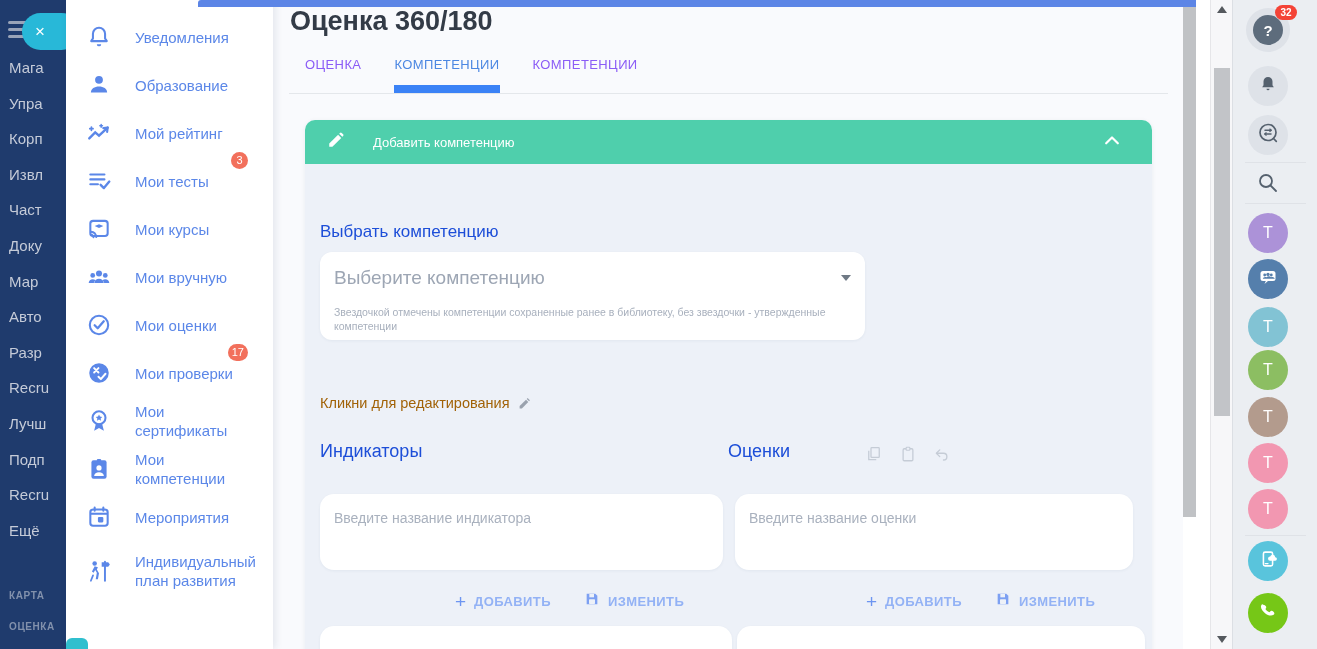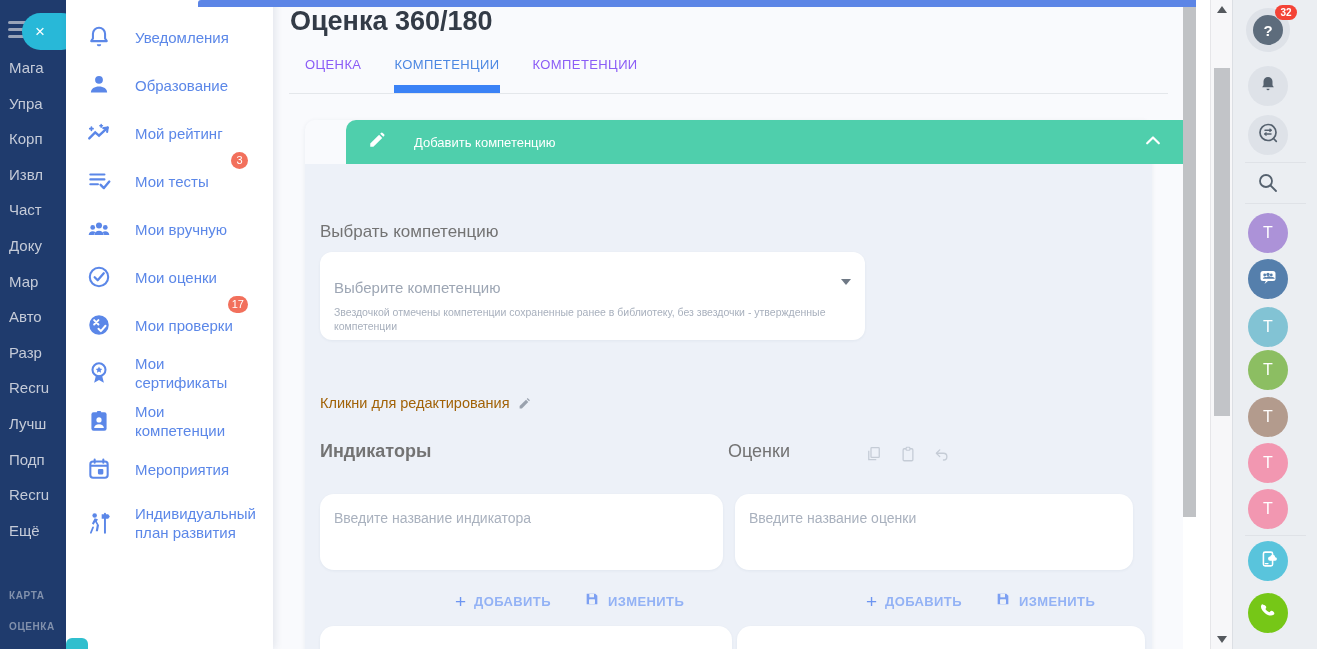--- a/index.html
+++ b/index.html
@@ -31,29 +31,29 @@
   .blue-topbar { position:absolute; left:198px; top:0; width:998px; height:7px; background:#5c85e6; z-index:5; border-radius:3px 0 0 0; }
   .content { position:absolute; left:273px; top:0; width:910px; height:649px; background:#f9fafd; z-index:2; }
   .page-title { position:absolute; left:17px; top:6px; font-size:27px; font-weight:bold; color:#333b47; }
   .tabs { position:absolute; left:32px; top:57px; display:flex; gap:33px; }
   .tab { font-size:13px; letter-spacing:.4px; color:#8b5cf6; padding-bottom:13px; cursor:pointer; }
   .tab.active { color:#4c87e2; border-bottom:8px solid #3b82f6; }
   .tabs-divider { position:absolute; left:16px; top:93px; width:879px; height:1px; background:#e4e7eb; }
 
   
   .card { position:absolute; left:32px; top:120px; width:847px; height:560px; border-radius:10px; box-shadow:0 1px 5px rgba(30,50,90,.07); }
-  .card-header { position:absolute; left:0; top:0; width:847px; height:44px; background:#4fcfac; border-radius:10px 10px 0 0; display:flex; align-items:center; padding:0 22px; cursor:pointer;margin-left:41px; }
+  .card-header { position:absolute; left:0; top:0; width:847px; height:44px; background:#4fcfac; border-radius:10px 10px 0 0; display:flex; align-items:center; padding:0 22px; cursor:pointer; }
   .card-header .title { font-size:13px; color:#fff; margin-left:28px; }
   .card-header .chev { margin-left:auto; margin-right:8px; }
   .card-body { position:absolute; left:0; top:44px; width:847px; height:516px; background:#edf1f8; }
 
-  .sec-label { position:absolute; font-size:17px; color:#737373; }
+  .sec-label { position:absolute; font-size:17px; color:#1d4ed8; }
   .select-box { position:absolute; left:15px; top:88px; width:545px; height:88px; background:#fff; border-radius:12px; box-shadow:0 1px 3px rgba(40,60,100,.06); cursor:pointer; }
   .select-row { position:absolute; left:14px; top:15px; right:14px; display:flex; align-items:center; }
-  .select-placeholder { font-size:15px; color:#9da6b4;margin-top:12px; }
+  .select-placeholder { font-size:19px; color:#9da6b4; }
   .caret-down { margin-left:auto; width:0; height:0; border-left:5px solid transparent; border-right:5px solid transparent; border-top:6px solid #6f7985; }
   .select-hint { position:absolute; left:14px; top:53px; width:505px; font-size:10.5px; line-height:1.35; color:#a8b0bd; }
 
   .manual-edit { position:absolute; left:15px; top:231px; font-size:14.5px; color:#a16207; cursor:pointer; }
   .clip-icons { position:absolute; left:560px; top:281px; display:flex; gap:16px; }
   .clip-icons svg { cursor:pointer; }
 
   .ta-box { position:absolute; top:330px; height:76px; background:#fff; border-radius:14px; box-shadow:0 1px 3px rgba(40,60,100,.06); }
   .ta-box textarea { width:100%; height:100%; border:0; outline:none; resize:none; background:transparent; border-radius:14px; padding:16px 14px; font-family:"Liberation Sans",sans-serif; font-size:14px; color:#4a5360; }
   .ta-box textarea::placeholder { color:#a9b1be; }
@@ -156,20 +156,30 @@
             <svg width="26" height="26" viewBox="0 0 24 24">
               <path d="M4 6h13M4 10.5h13M4 15h7" stroke="#5b87e8" stroke-width="2" stroke-linecap="round"></path>
               <path d="M13.5 15.5l3 3 5-6" fill="none" stroke="#5b87e8" stroke-width="2.2" stroke-linecap="round" stroke-linejoin="round"></path>
             </svg>
           </span>
         <span class="menu-label">Мои тесты</span>
       </div>
       <div class="menu-row">
         <span class="menu-ico">
             <svg width="26" height="26" viewBox="0 0 24 24">
+              <rect x="4" y="4.5" width="16" height="14" rx="2.5" fill="none" stroke="#5b87e8" stroke-width="1.9"></rect>
+              <path d="M12 7.5l4 1.8-4 1.8-4-1.8z" fill="#5b87e8"></path>
+              <path d="M4.5 14.5a5.5 5.5 0 0 1 5 5M4.5 17.3a2.8 2.8 0 0 1 2.4 2.4" fill="none" stroke="#5b87e8" stroke-width="1.7" stroke-linecap="round"></path>
+            </svg>
+          </span>
+        <span class="menu-label">Мои курсы</span>
+      </div>
+      <div class="menu-row">
+        <span class="menu-ico">
+            <svg width="26" height="26" viewBox="0 0 24 24">
               <circle cx="6.2" cy="10.5" r="2.2" fill="#5b87e8"></circle>
               <circle cx="17.8" cy="10.5" r="2.2" fill="#5b87e8"></circle>
               <circle cx="12" cy="8.8" r="2.8" fill="#5b87e8"></circle>
               <path d="M2.5 17.5c0-2.1 1.7-3.4 3.7-3.4 1 0 1.9.3 2.5.9-.9.7-1.4 1.6-1.5 2.5zM21.5 17.5c0-2.1-1.7-3.4-3.7-3.4-1 0-1.9.3-2.5.9.9.7 1.4 1.6 1.5 2.5z" fill="#5b87e8"></path>
               <path d="M7.6 17.5c0-2.4 2-3.9 4.4-3.9s4.4 1.5 4.4 3.9z" fill="#5b87e8"></path>
             </svg>
           </span>
         <span class="menu-label">Мои вручную</span>
       </div>
       <div class="menu-row">
@@ -271,21 +281,21 @@
         </div>
 
         <div class="manual-edit">
           <span>Кликни для редактирования</span>
           <span style="display:inline-block; vertical-align:-2px; margin-left:4px;"><svg width="13" height="13" viewBox="0 0 24 24">
                 <path d="M3 21v-4.2L14.8 5l4.2 4.2L7.2 21z" fill="#9aa2ae"></path>
                 <path d="M16.2 3.6l4.2 4.2 1.6-1.6-4.2-4.2z" fill="#9aa2ae"></path>
               </svg></span>
         </div>
 
-        <div class="sec-label" style="left:15px; top:277px; font-size:18px;font-weight:bold;">Индикаторы</div>
+        <div class="sec-label" style="left:15px; top:277px; font-size:18px;">Индикаторы</div>
         <div class="sec-label" style="left:423px; top:277px; font-size:18px;">Оценки</div>
 
         <div class="clip-icons">
           <span><svg width="18" height="18" viewBox="0 0 24 24">
                 <rect x="8" y="3.5" width="11" height="13" rx="1" fill="none" stroke="#c5ccd6" stroke-width="1.7"></rect>
                 <path d="M5 7.5v12h10" fill="none" stroke="#c5ccd6" stroke-width="1.7"></path>
               </svg></span>
           <span><svg width="18" height="18" viewBox="0 0 24 24">
                 <rect x="5.5" y="5" width="13" height="16" rx="1.5" fill="none" stroke="#c5ccd6" stroke-width="1.7"></rect>
                 <rect x="9.5" y="3" width="5" height="4" rx="1" fill="#edf1f8" stroke="#c5ccd6" stroke-width="1.5"></rect>

